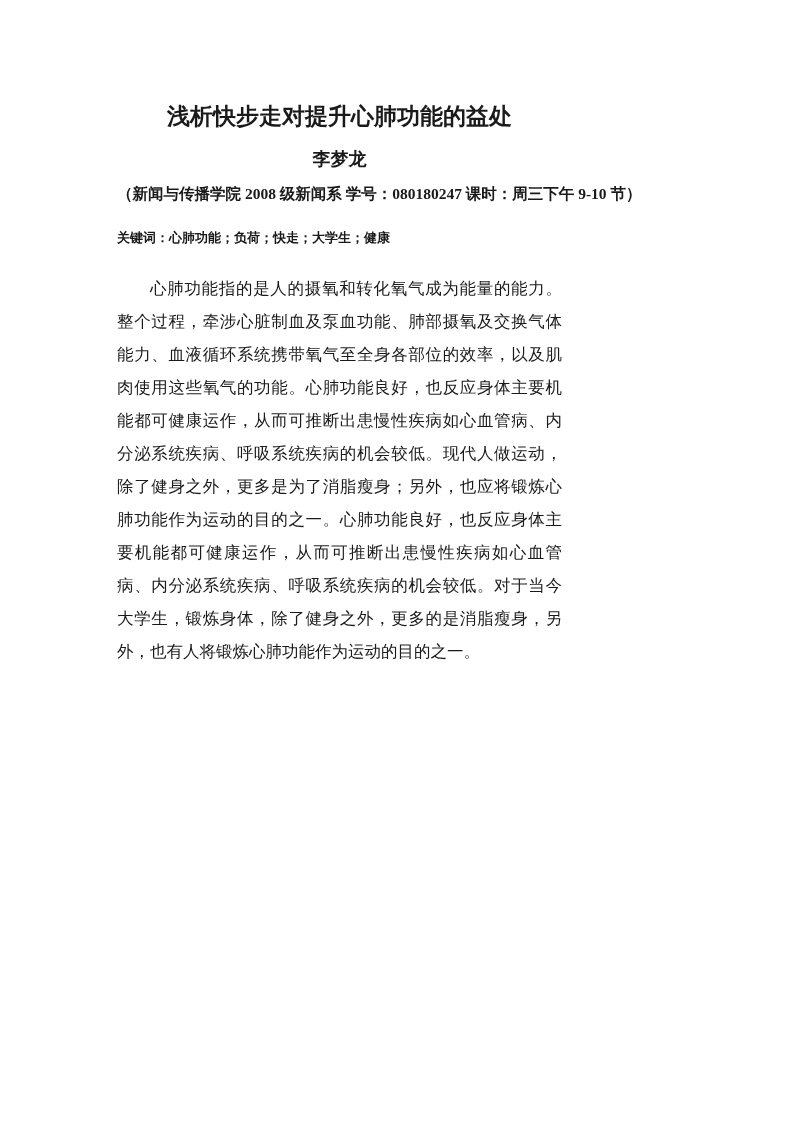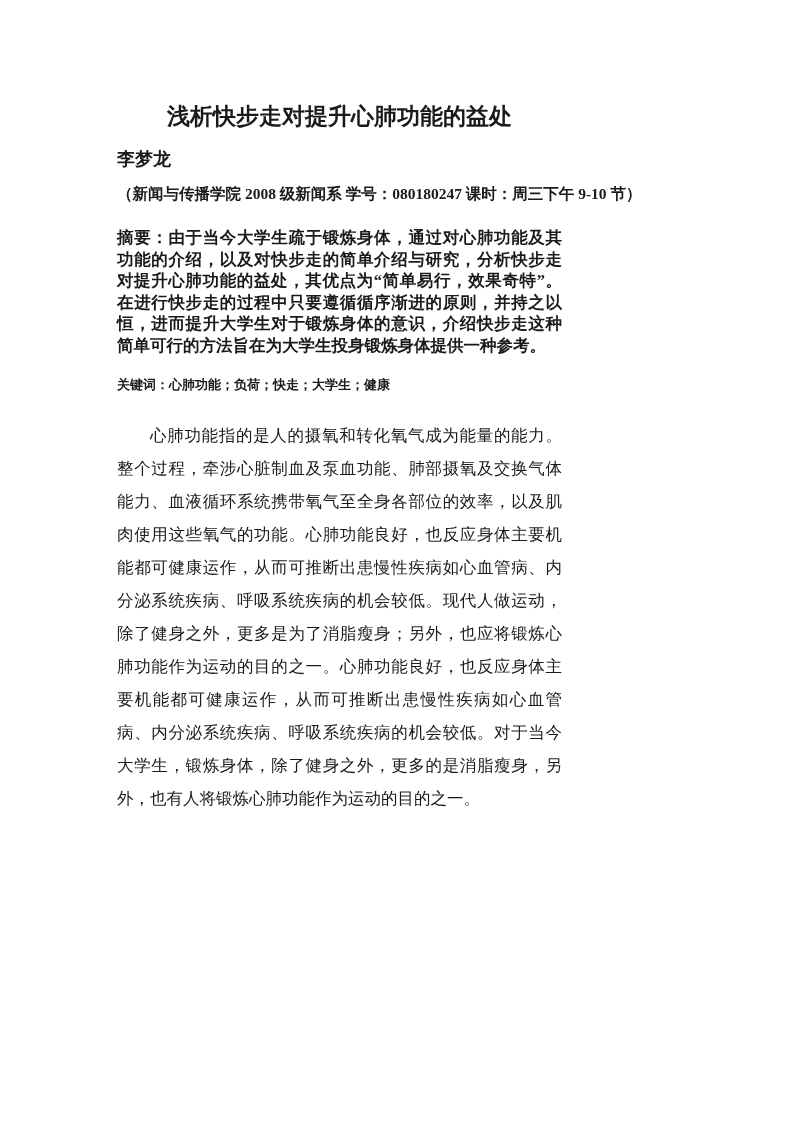--- a/index.html
+++ b/index.html
@@ -23,21 +23,21 @@
   .title {
     font-size: 23px;
     font-weight: bold;
     text-align: center;
     line-height: 30px;
     margin: 0 0 14px 0;
   }
   .author {
     font-size: 18px;
     font-weight: bold;
-    text-align: left;
+    text-align: center;
     line-height: 26px;
     margin: 0 0 10px 0;
   }
   .affiliation {
     font-size: 15.5px;
     font-weight: bold;
     text-align: center;
     line-height: 24px;
     white-space: nowrap;
     margin: 0 0 21px 0;
@@ -70,21 +70,20 @@
 <body>
 
 <div class="page">
 
   <h1 class="title">浅析快步走对提升心肺功能的益处</h1>
 
   <div class="author">李梦龙</div>
 
   <div class="affiliation">（新闻与传播学院 2008 级新闻系 学号：080180247 课时：周三下午 9-10 节）</div>
 
-  <p class="abstract"><span class="label">摘要：</span><span>由于当今大学生疏于锻炼身体，通过对心肺功能及其功能的介绍，以及对快步走的简单介绍与研究，分析快步走对提升心肺功能的益处，其优点为“简单易行，效果奇特”。在进行快步走的过程中只要遵循循序渐进的原则，并持之以恒，进而提升大学生对于锻炼身体的意识，介绍快步走这种简单可行的方法旨在为大学生投身锻炼身体提供一种参考。</span></p>
 
   <p class="keywords"><span class="label">关键词：</span><span>心肺功能；负荷；快走；大学生；健康</span></p>
 
 
 
   <p class="body-para">心肺功能指的是人的摄氧和转化氧气成为能量的能力。整个过程，牵涉心脏制血及泵血功能、肺部摄氧及交换气体能力、血液循环系统携带氧气至全身各部位的效率，以及肌肉使用这些氧气的功能。心肺功能良好，也反应身体主要机能都可健康运作，从而可推断出患慢性疾病如心血管病、内分泌系统疾病、呼吸系统疾病的机会较低。现代人做运动，除了健身之外，更多是为了消脂瘦身；另外，也应将锻炼心肺功能作为运动的目的之一。心肺功能良好，也反应身体主要机能都可健康运作，从而可推断出患慢性疾病如心血管病、内分泌系统疾病、呼吸系统疾病的机会较低。对于当今大学生，锻炼身体，除了健身之外，更多的是消脂瘦身，另外，也有人将锻炼心肺功能作为运动的目的之一。</p>
 
 </div>
 
 </body></html>

